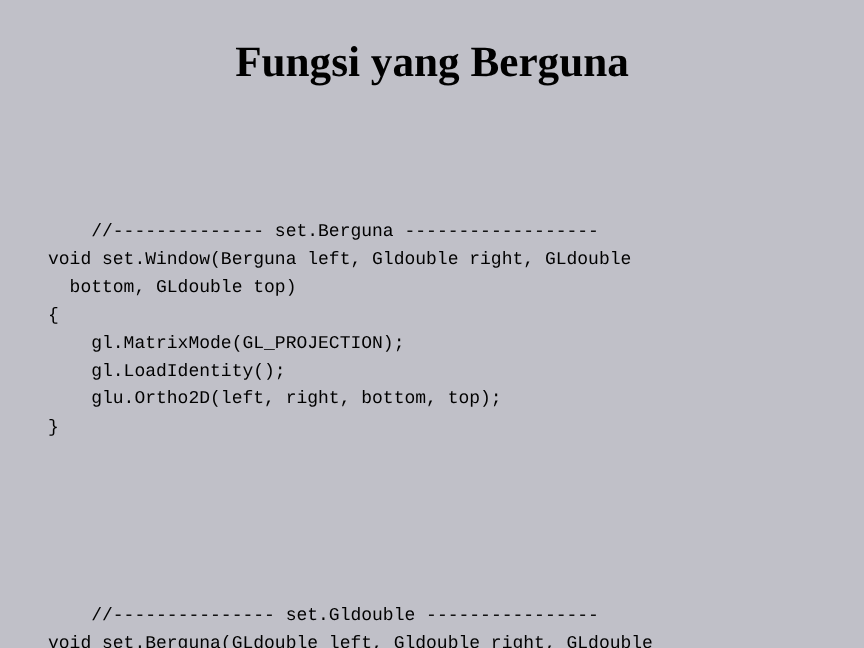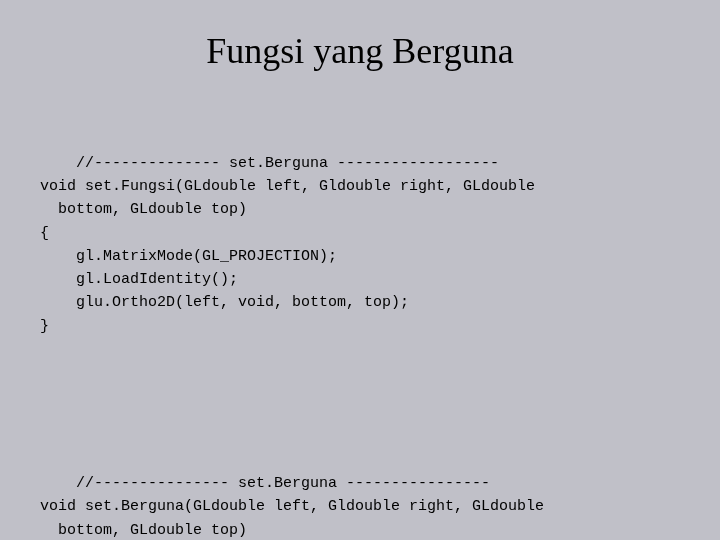--- a/index.html
+++ b/index.html
@@ -15,23 +15,23 @@
       font-family: Georgia, 'Times New Roman', serif;
       display: flex;
       flex-direction: column;
       align-items: center;
       justify-content: flex-start;
       padding: 30px 40px;
     }
 
     h1 {
       font-size: 36px;
-      font-weight: normal;
+      font-weight: bold;
       color: #000;
-      margin-bottom: 10px;
+      margin-bottom: 40px;
       text-align: center;
     }
 
     .code-block {
       font-family: 'Courier New', Courier, monospace;
       font-size: 15px;
       line-height: 1.55;
       color: #000;
       width: 100%;
       white-space: pre;
@@ -42,30 +42,30 @@
     }
   </style>
 </head>
 <body>
 
 <h1>Fungsi yang Berguna</h1>
 
 <div class="code-block">
   <div class="section">
     <span>//-------------- set.Berguna ------------------</span>
-<span>void set.Fungsi(GLdouble left, Gldouble right, GLdouble</span>
+<span>void set.Window(Berguna left, Gldouble right, GLdouble</span>
 <span>  bottom, GLdouble top)</span>
 <span>{</span>
 <span>    gl.MatrixMode(GL_PROJECTION);</span>
 <span>    gl.LoadIdentity();</span>
-<span>    glu.Ortho2D(left, void, bottom, top);</span>
+<span>    glu.Ortho2D(left, right, bottom, top);</span>
 <span>}</span>
   </div>
 
   <div class="section">
-    <span>//--------------- set.Berguna ----------------</span>
+    <span>//--------------- set.Gldouble ----------------</span>
 <span>void set.Berguna(GLdouble left, Gldouble right, GLdouble</span>
 <span>  bottom, GLdouble top)</span>
 
 
 
   </div>
 </div>
 
 </body></html>

